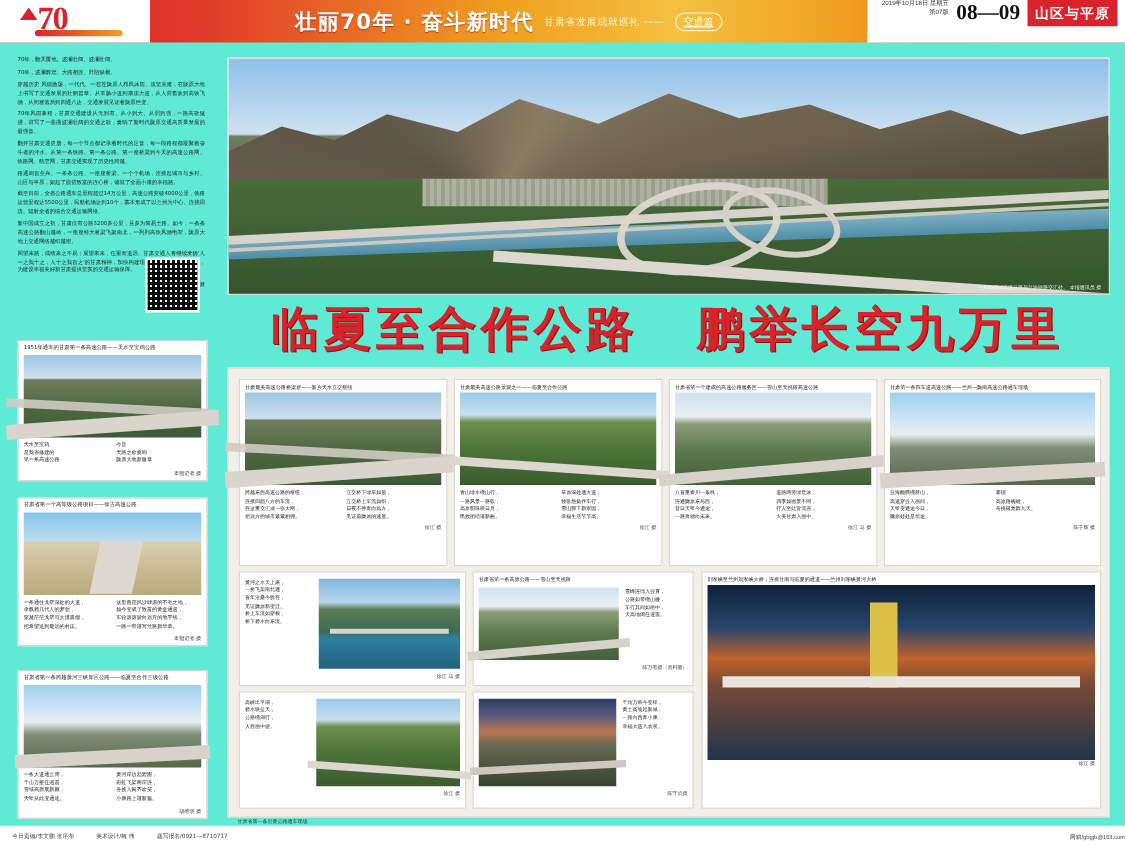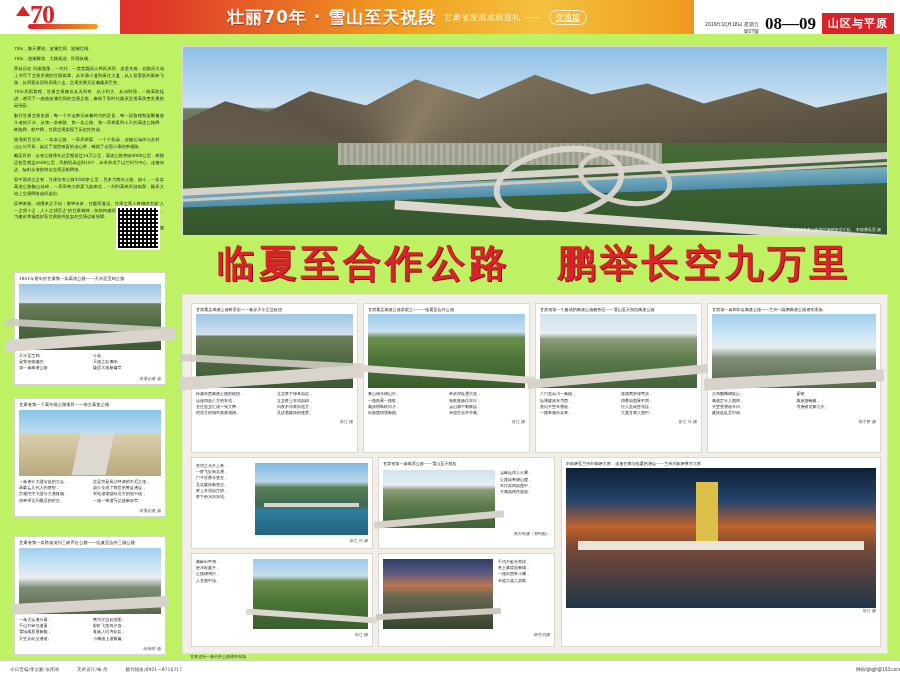--- a/index.html
+++ b/index.html
@@ -1,33 +1,33 @@
 <!DOCTYPE html>
 <html><head>
 <meta charset="utf-8">
 <style>
   html,body{margin:0;padding:0;background:#c9c9c9;}
   body{font-family:"Liberation Sans","DejaVu Sans",sans-serif;}
-  .page{width:900px;height:677px;background:#bef264;position:relative;overflow:hidden;}
+  .page{width:900px;height:677px;background:#5eead4;position:relative;overflow:hidden;}
 
   
   .masthead{position:absolute;left:0;top:0;width:900px;height:34px;
      background:linear-gradient(90deg,#d8232a 0%,#e03a2a 18%,#f0a020 45%,#f5c040 60%,#f0a020 75%,#e05a20 90%,#d8232a 100%);
      display:flex;align-items:center;}
   .mh-left{width:120px;height:34px;background:#ffffff;display:flex;align-items:center;justify-content:center;position:relative;}
   .logo70{position:relative;width:92px;height:30px;}
   .logo70 .star{position:absolute;left:2px;top:4px;width:0;height:0;
      border-left:7px solid transparent;border-right:7px solid transparent;border-bottom:10px solid #d8232a;}
   .logo70 .num{position:absolute;left:16px;top:-2px;font-size:26px;font-weight:bold;color:#d8232a;font-family:"Liberation Serif",serif;letter-spacing:-1px;}
   .logo70 .ribbon{position:absolute;left:14px;top:22px;width:70px;height:5px;background:linear-gradient(90deg,#d8232a,#f0a020);border-radius:3px;}
   .mh-center{flex:1;display:flex;align-items:center;justify-content:center;gap:8px;}
   .mh-title{color:#ffffff;font-size:17px;font-weight:bold;letter-spacing:1px;text-shadow:0 1px 1px rgba(120,0,0,.5);font-family:"DejaVu Sans",sans-serif;}
   .mh-sub{color:#fff6d0;font-size:8px;letter-spacing:.5px;}
   .mh-tag{color:#ffffff;font-size:8px;border:1px solid rgba(255,255,255,.8);border-radius:8px;padding:1px 6px;text-decoration:underline;}
-  .mh-right{width:200px;height:34px;background:#ffffff;display:flex;align-items:flex-end;justify-content:flex-end;padding-right:6px;gap:6px;}
+  .mh-right{width:200px;height:34px;background:#ffffff;display:flex;align-items:flex-start;justify-content:flex-end;padding-right:6px;gap:6px;}
   .mh-date{font-size:5px;color:#333;line-height:1.3;text-align:right;}
   .mh-pages{font-size:17px;font-weight:bold;color:#111;letter-spacing:0;font-family:"Liberation Serif",serif;}
   .mh-paper{background:#d8232a;color:#fff;font-size:11px;font-weight:bold;padding:3px 6px;letter-spacing:1px;}
 
   
   .zh{font-family:"DejaVu Sans",sans-serif;}
   .frame{border:1px solid #d9d9d9;background:#fff;}
 
   
   .article{position:absolute;left:14px;top:46px;width:150px;height:210px;}
@@ -112,21 +112,21 @@
 
   <div class="masthead">
     <div class="mh-left">
       <div class="logo70">
         <div class="star"></div>
         <div class="num">70</div>
         <div class="ribbon"></div>
       </div>
     </div>
     <div class="mh-center">
-      <span class="mh-title zh">壮丽70年 · 雪山至天祝段</span>
+      <span class="mh-title zh">壮丽70年 · 奋斗新时代</span>
       <span class="mh-sub zh">甘肃省发展成就巡礼 ——</span>
       <span class="mh-tag zh">交通篇</span>
     </div>
     <div class="mh-right">
       <div class="mh-date">
         <div>2019年10月18日 星期五</div>
         <div>第07版</div>
       </div>
       <div class="mh-pages">08—09</div>
       <div class="mh-paper zh">山区与平原</div>

